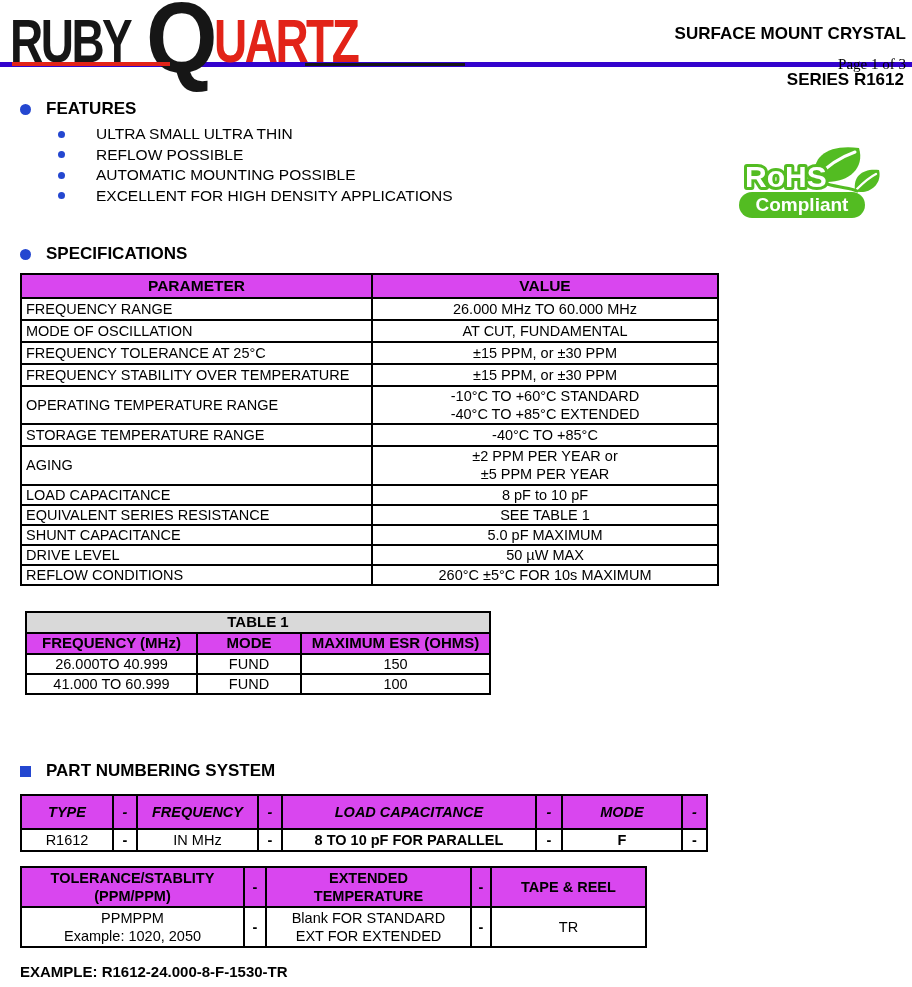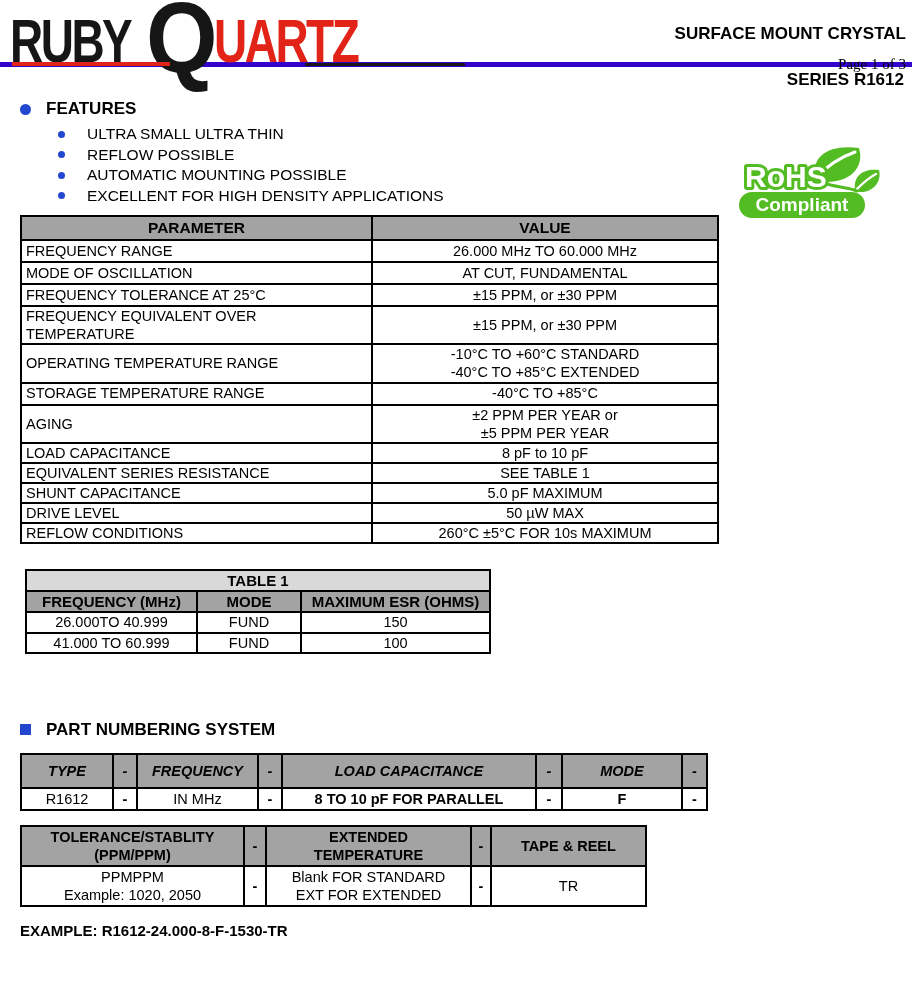--- a/index.html
+++ b/index.html
@@ -28,30 +28,30 @@
 
   .rule { width:912px; height:5px; background:#3302cd; }
   .series { text-align:right; font-weight:bold; font-size:17px; padding:3px 8px 0 0; height:24px; }
 
   
   .section-head { display:flex; align-items:center; gap:15px; font-weight:bold; font-size:17px; margin-left:20px; }
   .dot   { width:11px; height:11px; border-radius:50%; background:#2447d0; flex:0 0 auto; }
   .square{ width:11px; height:11px; background:#2447d0; flex:0 0 auto; }
 
   .feature-list { margin:5px 0 0 58px; }
-  .feature-item { display:flex; align-items:center; gap:22px; font-size:15.5px; height:20.5px; }
+  .feature-item { display:flex; align-items:center; gap:31px; font-size:15.5px; height:20.5px; }
   .subdot { width:7px; height:7px; border-radius:50%; background:#2447d0; flex:0 0 auto; }
 
   
   .rohs { position:absolute; right:25px; top:142px; }
 
   
   table { border-collapse:collapse; table-layout:fixed; }
   td, th { border:2px solid #000; padding:0 4px; line-height:1.25; overflow:hidden; }
-  th { background:#a3a3a3; font-weight:bold; text-align:center; }
+  th { background:#d946ef; font-weight:bold; text-align:center; }
   .pre { white-space:pre-line; }
 
   
   .spec-table { width:697px; margin:9px 0 0 20px; }
   .spec-table th { font-size:15.5px; height:24px; }
   .spec-table td { font-size:14.5px; }
   .spec-table .param { text-align:left;border-radius:8px; }
   .spec-table .value { text-align:center; }
   .row-std td { height:22px; }
   .row-tall td { height:37px; }
@@ -125,20 +125,24 @@
       <path d="M80,35 C92,22 104,15 118,10" stroke="#ffffff" stroke-width="3" fill="none" stroke-linecap="round"></path>
       <path d="M118,48 C116,34 126,26 142,28 C145,40 136,49 126,50 C122,50 119,50 118,48 Z" fill="#53bc22"></path>
       <path d="M120,47 C127,40 133,35 139,32" stroke="#ffffff" stroke-width="2.4" fill="none" stroke-linecap="round"></path>
       <path d="M90,42 C104,46 114,46 120,49" stroke="#53bc22" stroke-width="3" fill="none" stroke-linecap="round"></path>
       <text x="8" y="45" font-family="Liberation Sans, sans-serif" font-size="30" font-weight="bold" fill="#ffffff" stroke="#53bc22" stroke-width="6" paint-order="stroke" stroke-linejoin="round">RoHS</text>
       <rect x="2" y="50" width="126" height="26" rx="13" fill="#53bc22"></rect>
       <text x="65" y="69" text-anchor="middle" font-family="Liberation Sans, sans-serif" font-size="19" font-weight="bold" fill="#ffffff">Compliant</text>
     </svg>
   </div>
 
+  <div class="section-head" style="margin-top:38px;">
+    <span class="dot"></span>
+    <span>SPECIFICATIONS</span>
+  </div>
 
   <table class="spec-table">
     <colgroup>
         <col style="width:351px">
         <col style="width:346px">
       </colgroup>
     <tbody>
         <tr>
       <th>PARAMETER</th>
       <th>VALUE</th>
@@ -149,21 +153,21 @@
     </tr>
     <tr class="row-std">
       <td class="param">MODE OF OSCILLATION</td>
       <td class="value">AT CUT, FUNDAMENTAL</td>
     </tr>
     <tr class="row-std">
       <td class="param">FREQUENCY TOLERANCE AT 25°C</td>
       <td class="value">±15 PPM, or ±30 PPM</td>
     </tr>
     <tr class="row-std">
-      <td class="param">FREQUENCY EQUIVALENT OVER TEMPERATURE</td>
+      <td class="param">FREQUENCY STABILITY OVER TEMPERATURE</td>
       <td class="value">±15 PPM, or ±30 PPM</td>
     </tr>
     <tr class="row-tall">
       <td class="param">OPERATING TEMPERATURE RANGE</td>
       <td class="value pre">-10°C TO +60°C STANDARD
 -40°C TO +85°C EXTENDED</td>
     </tr>
     <tr class="row-std">
       <td class="param">STORAGE TEMPERATURE RANGE</td>
       <td class="value">-40°C TO +85°C</td>

